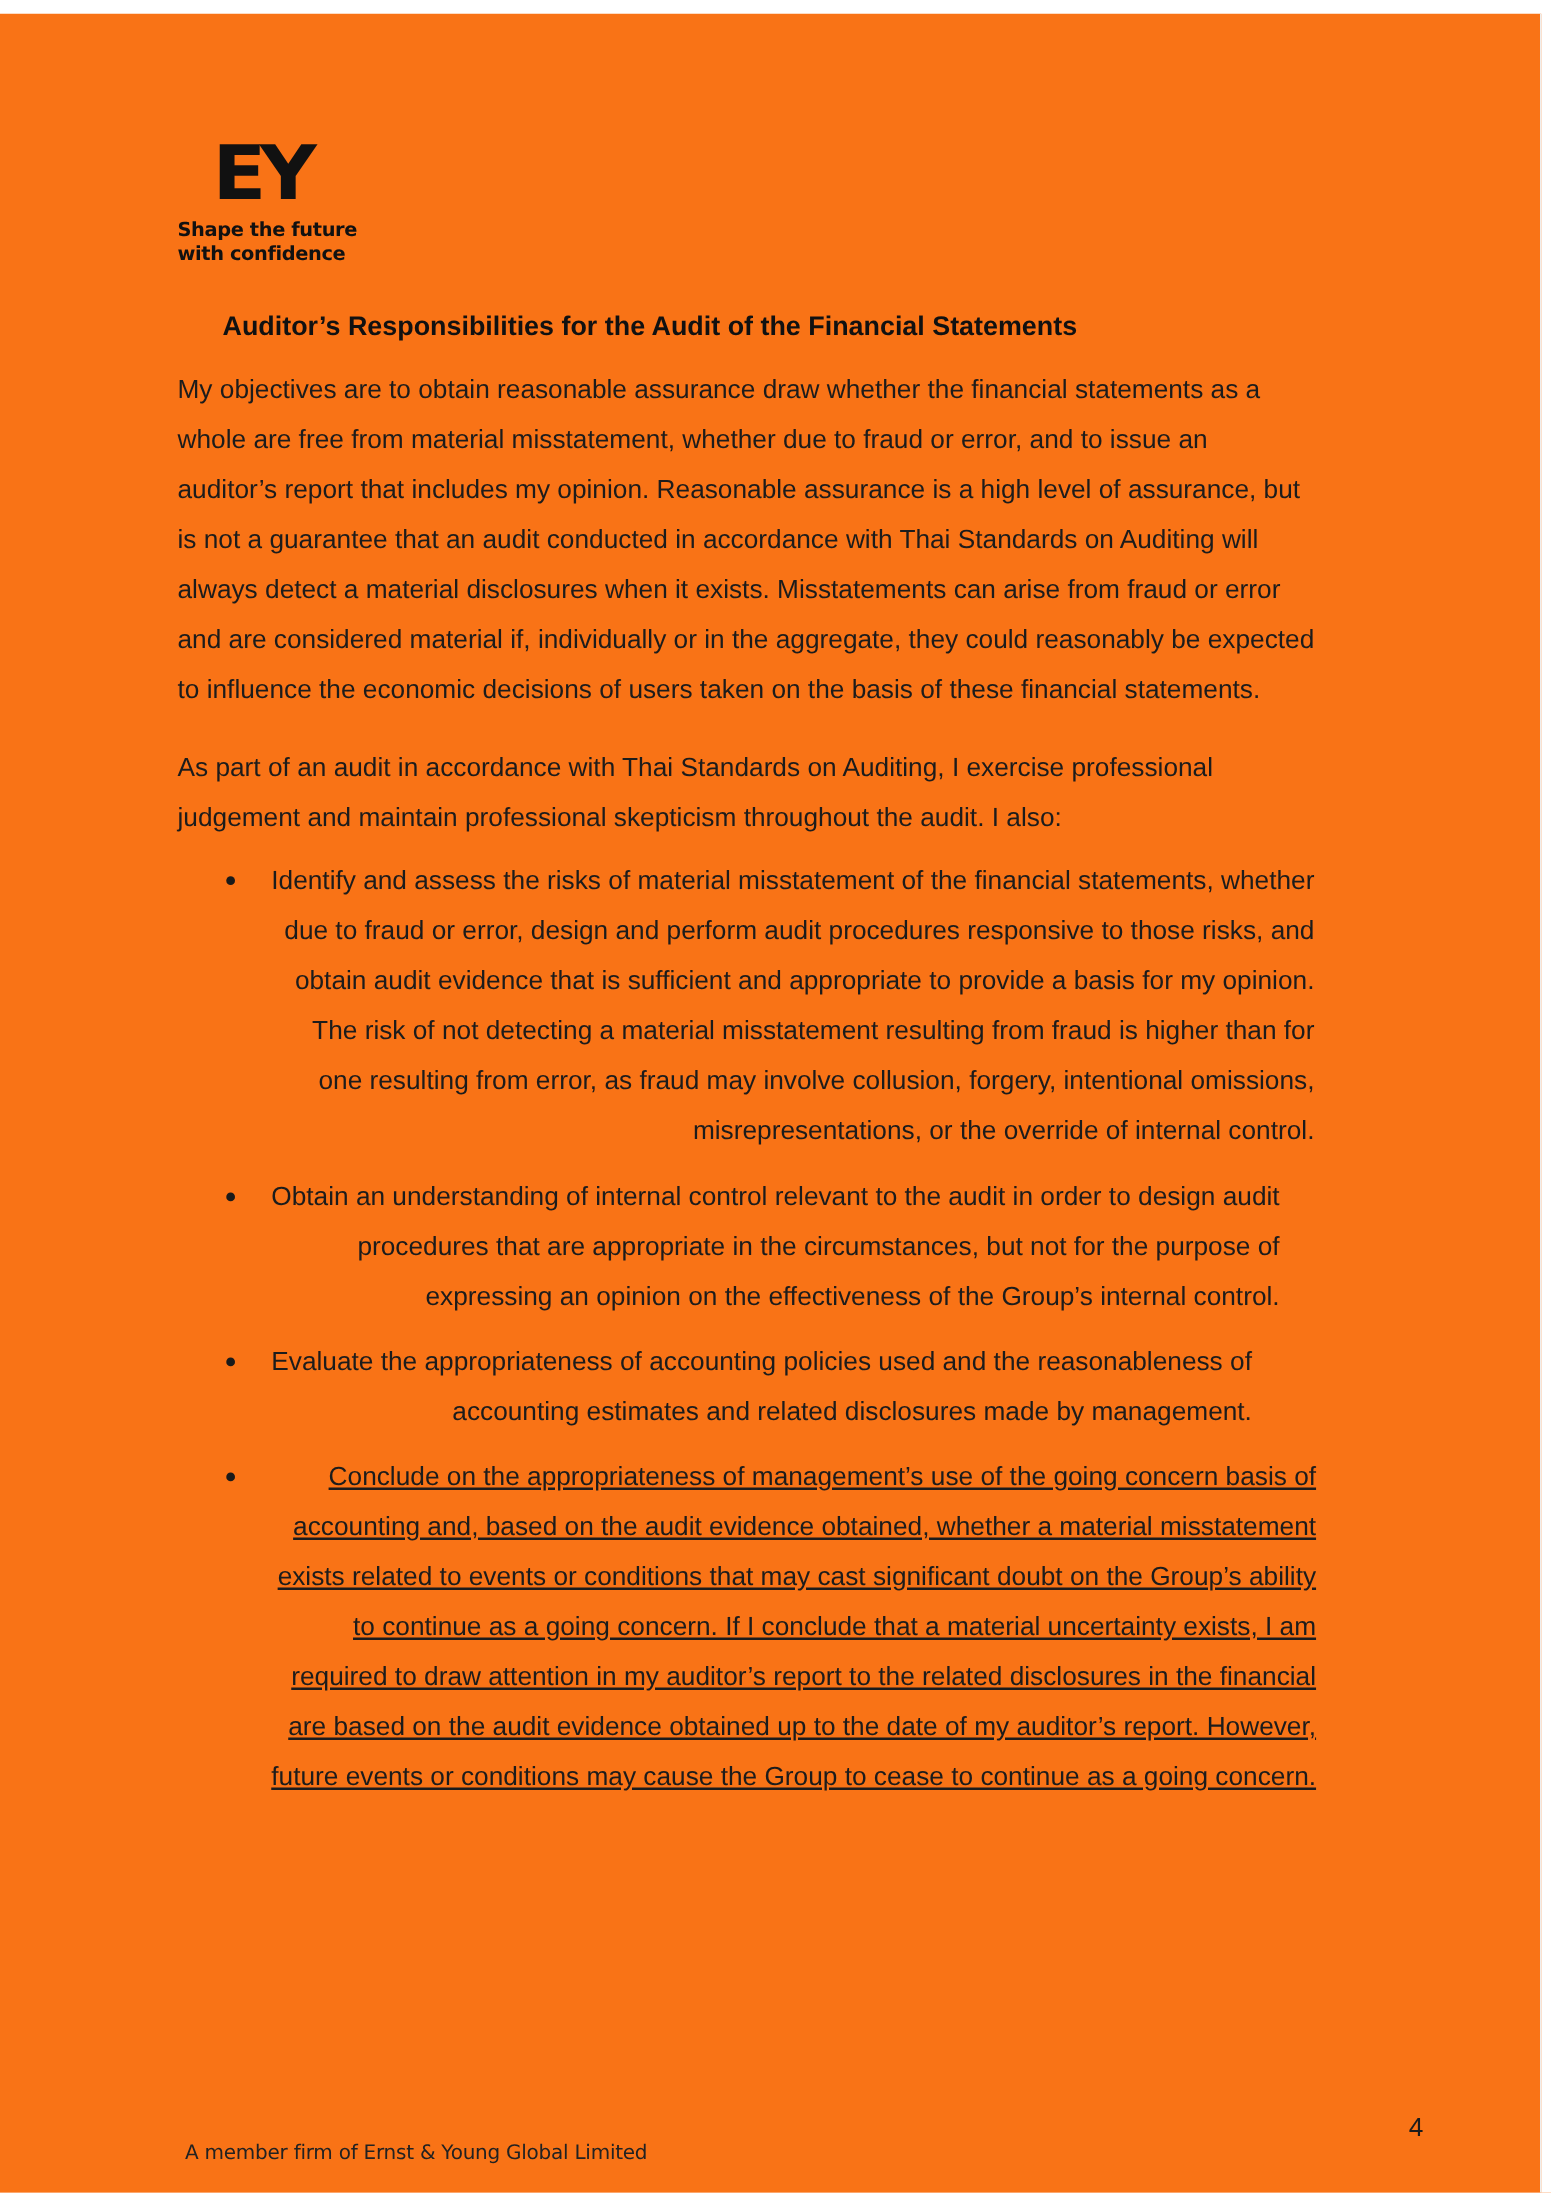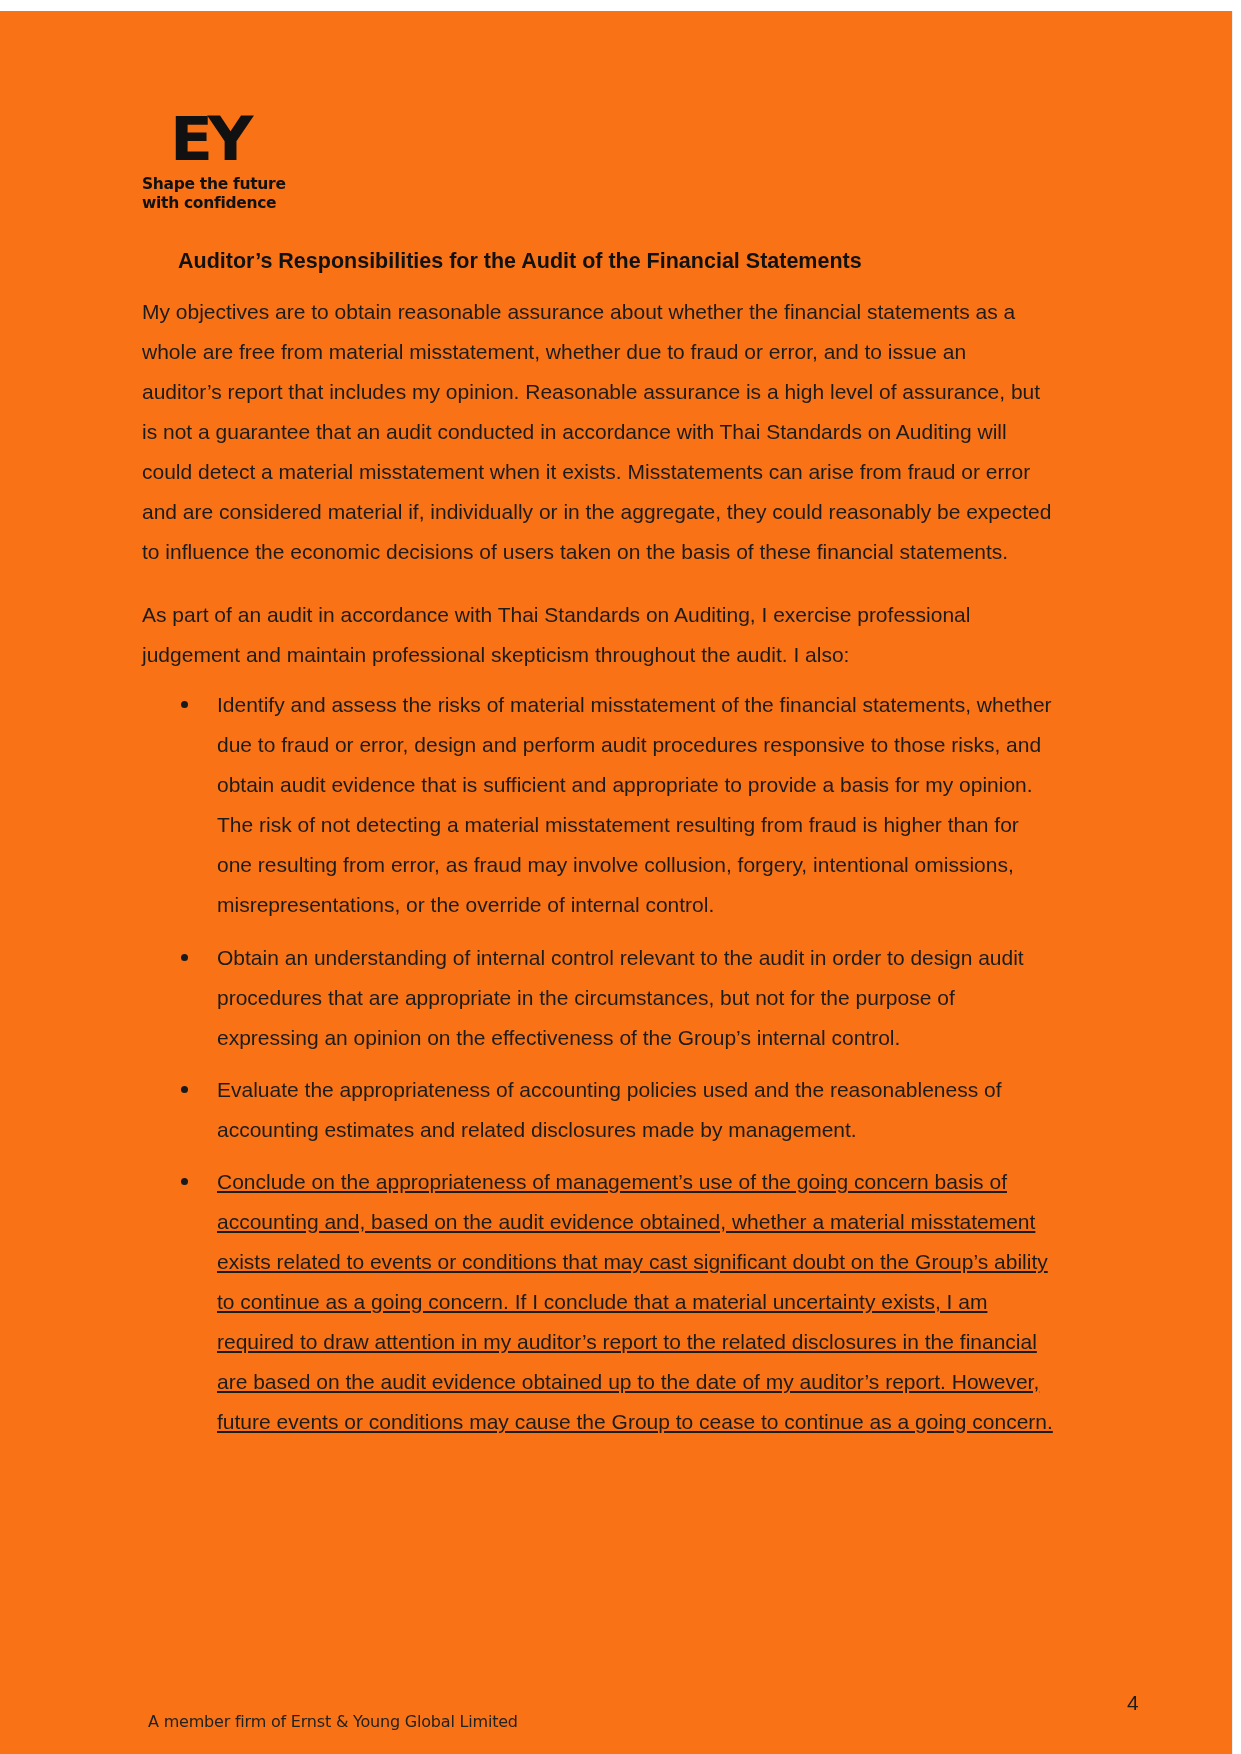--- a/index.html
+++ b/index.html
@@ -66,20 +66,21 @@
       line-height: 40px;
       color: #1c1c1c;
     }
     .para .line { white-space: nowrap; height: 40px; }
     .bullet {
       position: absolute;
       left: 217px;
       font-size: 21px;
       line-height: 40px;
       color: #1c1c1c;
+      text-align: right;
     }
     .bullet .line { white-space: nowrap; height: 40px; }
     .bullet-dot {
       position: absolute;
       left: -36px;
       top: 16px;
       width: 7px;
       height: 7px;
       border-radius: 50%;
       background: #1a1a1a;
@@ -112,25 +113,25 @@
   <div class="logo">EY</div>
 
   <div class="tagline">
     <div>Shape the future</div>
     <div>with confidence</div>
   </div>
 
   <div class="heading">Auditor’s Responsibilities for the Audit of the Financial Statements</div>
 
   <div class="para" style="top:281px;">
-    <div class="line">My objectives are to obtain reasonable assurance about whether the financial statements as a</div>
+    <div class="line">My objectives are to obtain reasonable assurance draw whether the financial statements as a</div>
     <div class="line">whole are free from material misstatement, whether due to fraud or error, and to issue an</div>
     <div class="line">auditor’s report that includes my opinion. Reasonable assurance is a high level of assurance, but</div>
     <div class="line">is not a guarantee that an audit conducted in accordance with Thai Standards on Auditing will</div>
-    <div class="line">could detect a material misstatement when it exists. Misstatements can arise from fraud or error</div>
+    <div class="line">always detect a material disclosures when it exists. Misstatements can arise from fraud or error</div>
     <div class="line">and are considered material if, individually or in the aggregate, they could reasonably be expected</div>
     <div class="line">to influence the economic decisions of users taken on the basis of these financial statements.</div>
   </div>
 
   <div class="para" style="top:584px;">
     <div class="line">As part of an audit in accordance with Thai Standards on Auditing, I exercise professional</div>
     <div class="line">judgement and maintain professional skepticism throughout the audit. I also:</div>
   </div>
 
   <div class="bullet" style="top:674px;">

